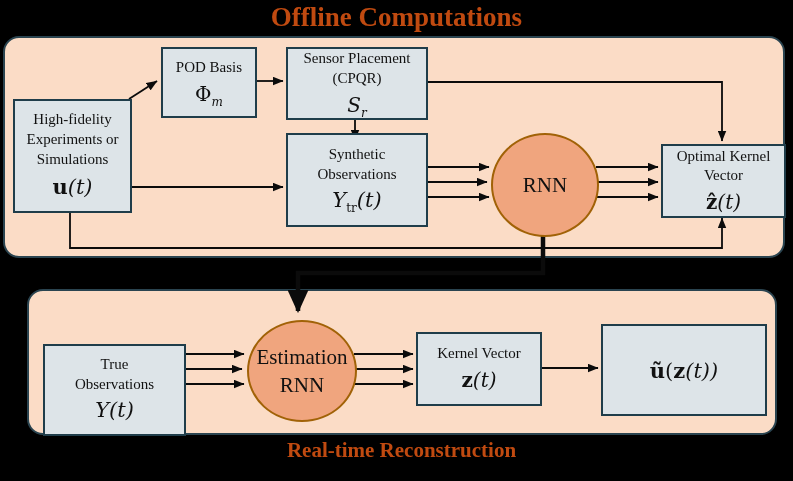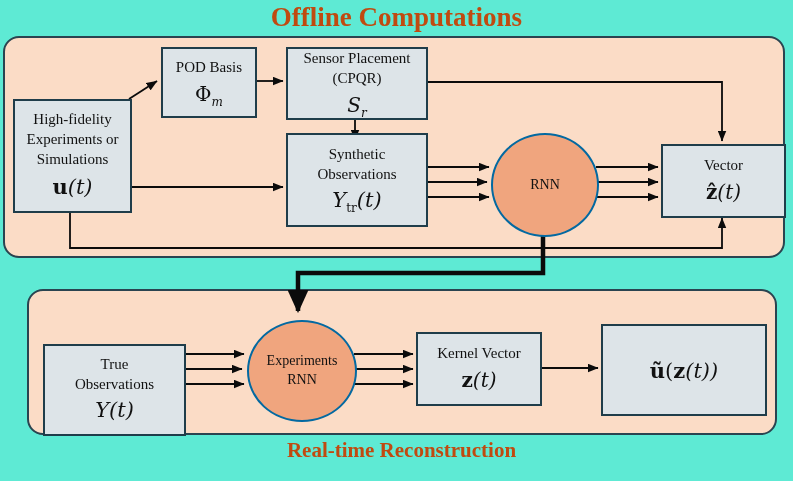--- a/index.html
+++ b/index.html
@@ -1,19 +1,19 @@
 <!DOCTYPE html>
 <html><head>
 <meta charset="utf-8">
 <style>
   html,body{margin:0;padding:0;background:#ffffff;}
   #canvas{
     position:relative;
     width:793px;height:481px;
-    background:#5eead4;
+    background:#000000;
     font-family:"Liberation Serif","DejaVu Serif",serif;
     color:#111;
     overflow:hidden;
   }
   .title{
     position:absolute;
     text-align:center;
     font-weight:bold;
     color:#c04a10;
     letter-spacing:0;
@@ -39,26 +39,26 @@
     border:2px solid #1f3d4a;
     display:flex;flex-direction:column;
     align-items:center;justify-content:center;
     text-align:center;
     font-size:15px;line-height:1.32;
     z-index:3;
   }
   .node{
     position:absolute;
     background:#f0a57e;
-    border:2px solid #0369a1;
+    border:2px solid #a16207;
     border-radius:50%;
     display:flex;flex-direction:column;
     align-items:center;justify-content:center;
     text-align:center;
-    font-size:14px;line-height:1.35;
+    font-size:21px;line-height:1.35;
     z-index:3;
   }
   
   #box-hf{left:13px;top:99px;width:115px;height:110px;}
   #box-pod{left:161px;top:47px;width:92px;height:67px;}
   #box-sensor{left:286px;top:47px;width:138px;height:69px;}
   #box-synth{left:286px;top:133px;width:138px;height:90px;}
   #node-rnn{left:491px;top:133px;width:104px;height:100px;}
   #box-optimal{left:661px;top:144px;width:121px;height:70px;}
   #box-true{left:43px;top:344px;width:139px;height:88px;}
@@ -150,32 +150,33 @@
     <div>Synthetic</div>
     <div>Observations</div>
     <div class="math big"><span class="msc">Y</span><sub class="sub-rm">tr</sub><span class="arg">(t)</span></div>
   </div>
 
   <div class="node" id="node-rnn">
     <div>RNN</div>
   </div>
 
   <div class="box" id="box-optimal">
+    <div>Optimal Kernel</div>
     <div>Vector</div>
     <div class="math"><span class="mb">ẑ</span><span class="arg">(t)</span></div>
   </div>
 
   <div class="box" id="box-true">
     <div>True</div>
     <div>Observations</div>
     <div class="math big"><span class="msc">Y</span><span class="arg">(t)</span></div>
   </div>
 
   <div class="node" id="node-pretrained">
-    <div>Experiments</div>
+    <div>Estimation</div>
     <div>RNN</div>
   </div>
 
   <div class="box" id="box-kernel">
     <div>Kernel Vector</div>
     <div class="math"><span class="mb">z</span><span class="arg">(t)</span></div>
   </div>
 
   <div class="box" id="box-sdeim">
     <div class="math big"><span class="mb">ũ</span><span>(</span><span class="mb">z</span><span class="arg">(t))</span></div>

